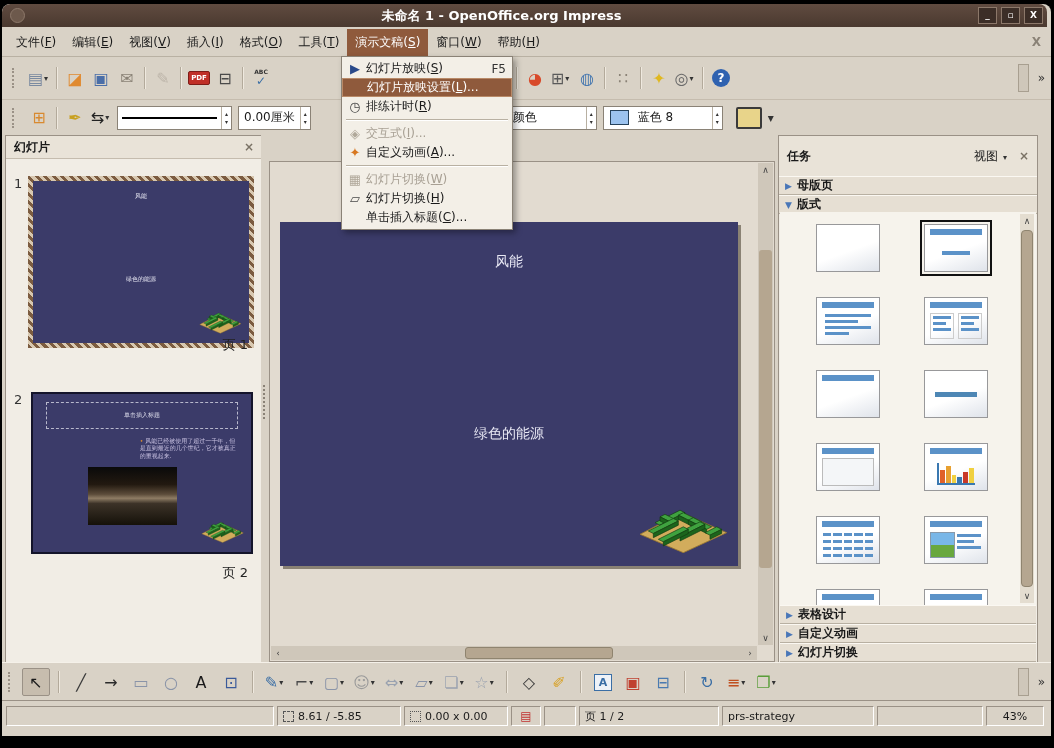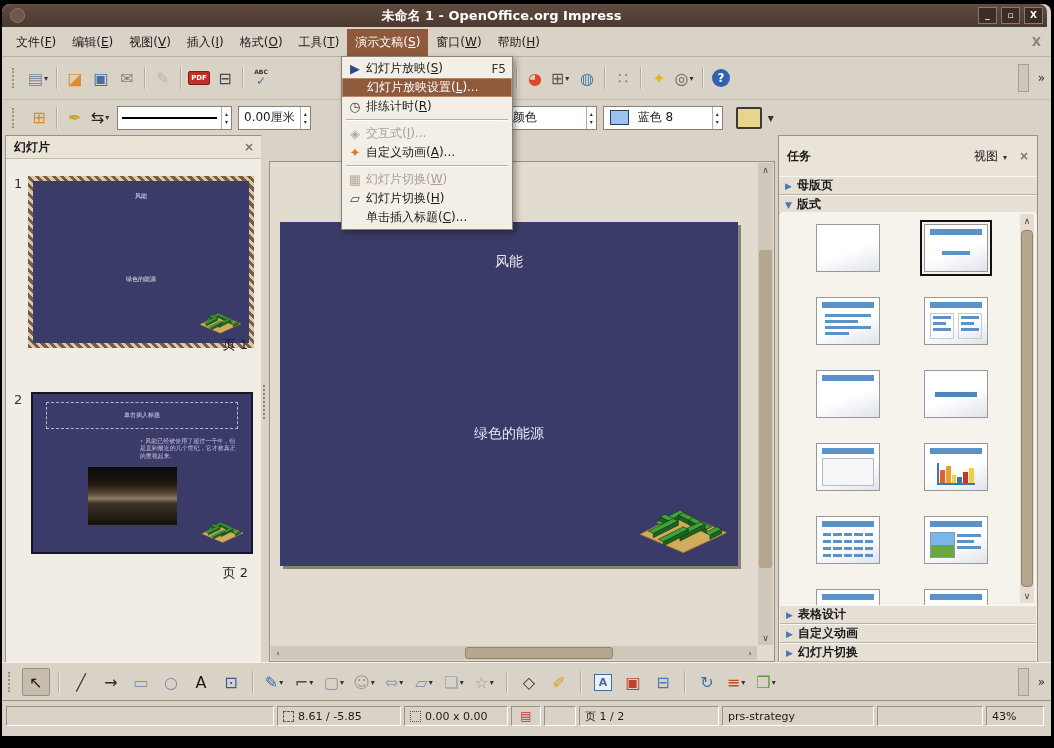--- a/index.html
+++ b/index.html
@@ -671,21 +671,21 @@
       <span class="modicon">▤</span>
     </div>
     <div class="scell" style="width:20px;"></div>
     <div class="scell" style="width:128px;">
       <span>页 1 / 2</span>
     </div>
     <div class="scell" style="width:140px;">
       <span>prs-strategy</span>
     </div>
     <div class="scell" style="flex:1;"></div>
-    <div class="scell" style="width:46px;justify-content:flex-start;">
+    <div class="scell" style="width:46px;justify-content:center;">
       <span>43%</span>
     </div>
   </div>
 
   <div id="popup">
     <div id="popup-items">
           <div class="prow">
             <span class="picon" style="color: rgb(42, 74, 138);">▶</span>
             <span class="plabel"><span>幻灯片放映(</span><span class="ul">S</span><span>)</span></span>
             <span class="pshort">F5</span>

